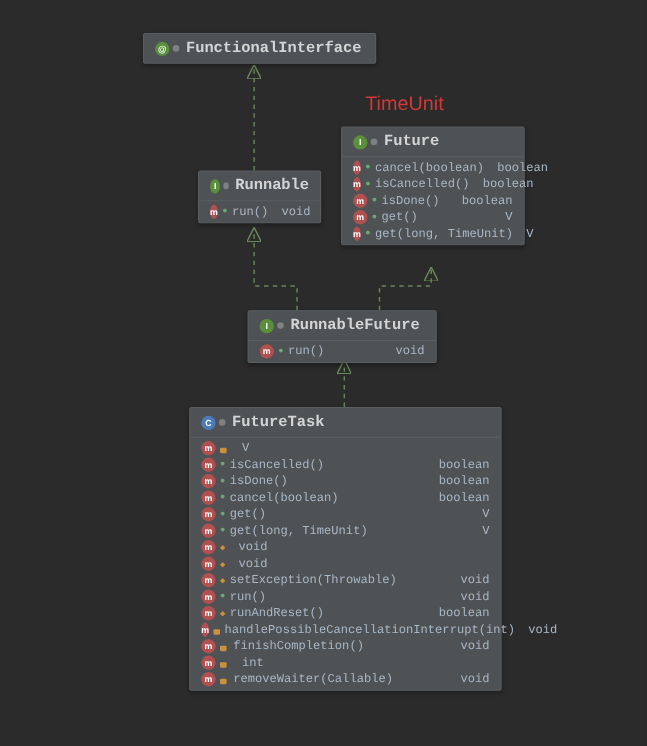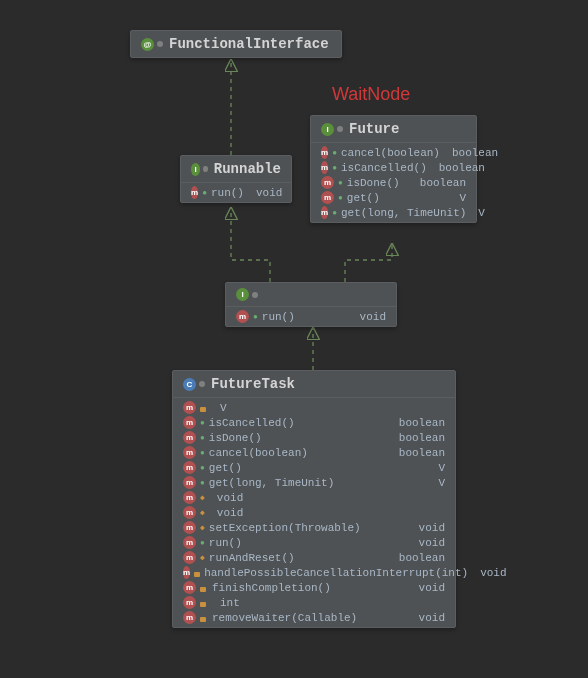--- a/index.html
+++ b/index.html
@@ -45,21 +45,21 @@
 </svg>
 
 <div class="node" style="left:130px;top:30px;width:210px">
   <div class="node-title">
     <span class="ico ico-i">@</span>
     <span class="sub"></span>
     <span class="node-title-text">FunctionalInterface</span>
   </div>
 </div>
 
-<div class="annot" style="left:332px;top:84px">WaitNode</div>
+<div class="annot" style="left:332px;top:84px">TimeUnit</div>
 
 <div class="node" style="left:180px;top:155px;width:110px">
   <div class="node-title">
     <span class="ico ico-i">I</span>
     <span class="sub"></span>
     <span class="node-title-text">Runnable</span>
   </div>
   <div class="members" id="runnable-members">
     <div class="member">
       <span class="ico ico-m">m</span>
@@ -107,20 +107,21 @@
       <span class="name">get(long, TimeUnit)</span>
       <span class="ret">V</span>
     </div>
       </div>
 </div>
 
 <div class="node" style="left:225px;top:282px;width:170px">
   <div class="node-title">
     <span class="ico ico-i">I</span>
     <span class="sub"></span>
+    <span class="node-title-text">RunnableFuture</span>
   </div>
   <div class="members" id="runnablefuture-members">
     <div class="member">
       <span class="ico ico-m">m</span>
       <span class="vis-pub">●</span>
       <span class="name">run()</span>
       <span class="ret">void</span>
     </div>
       </div>
 </div>

